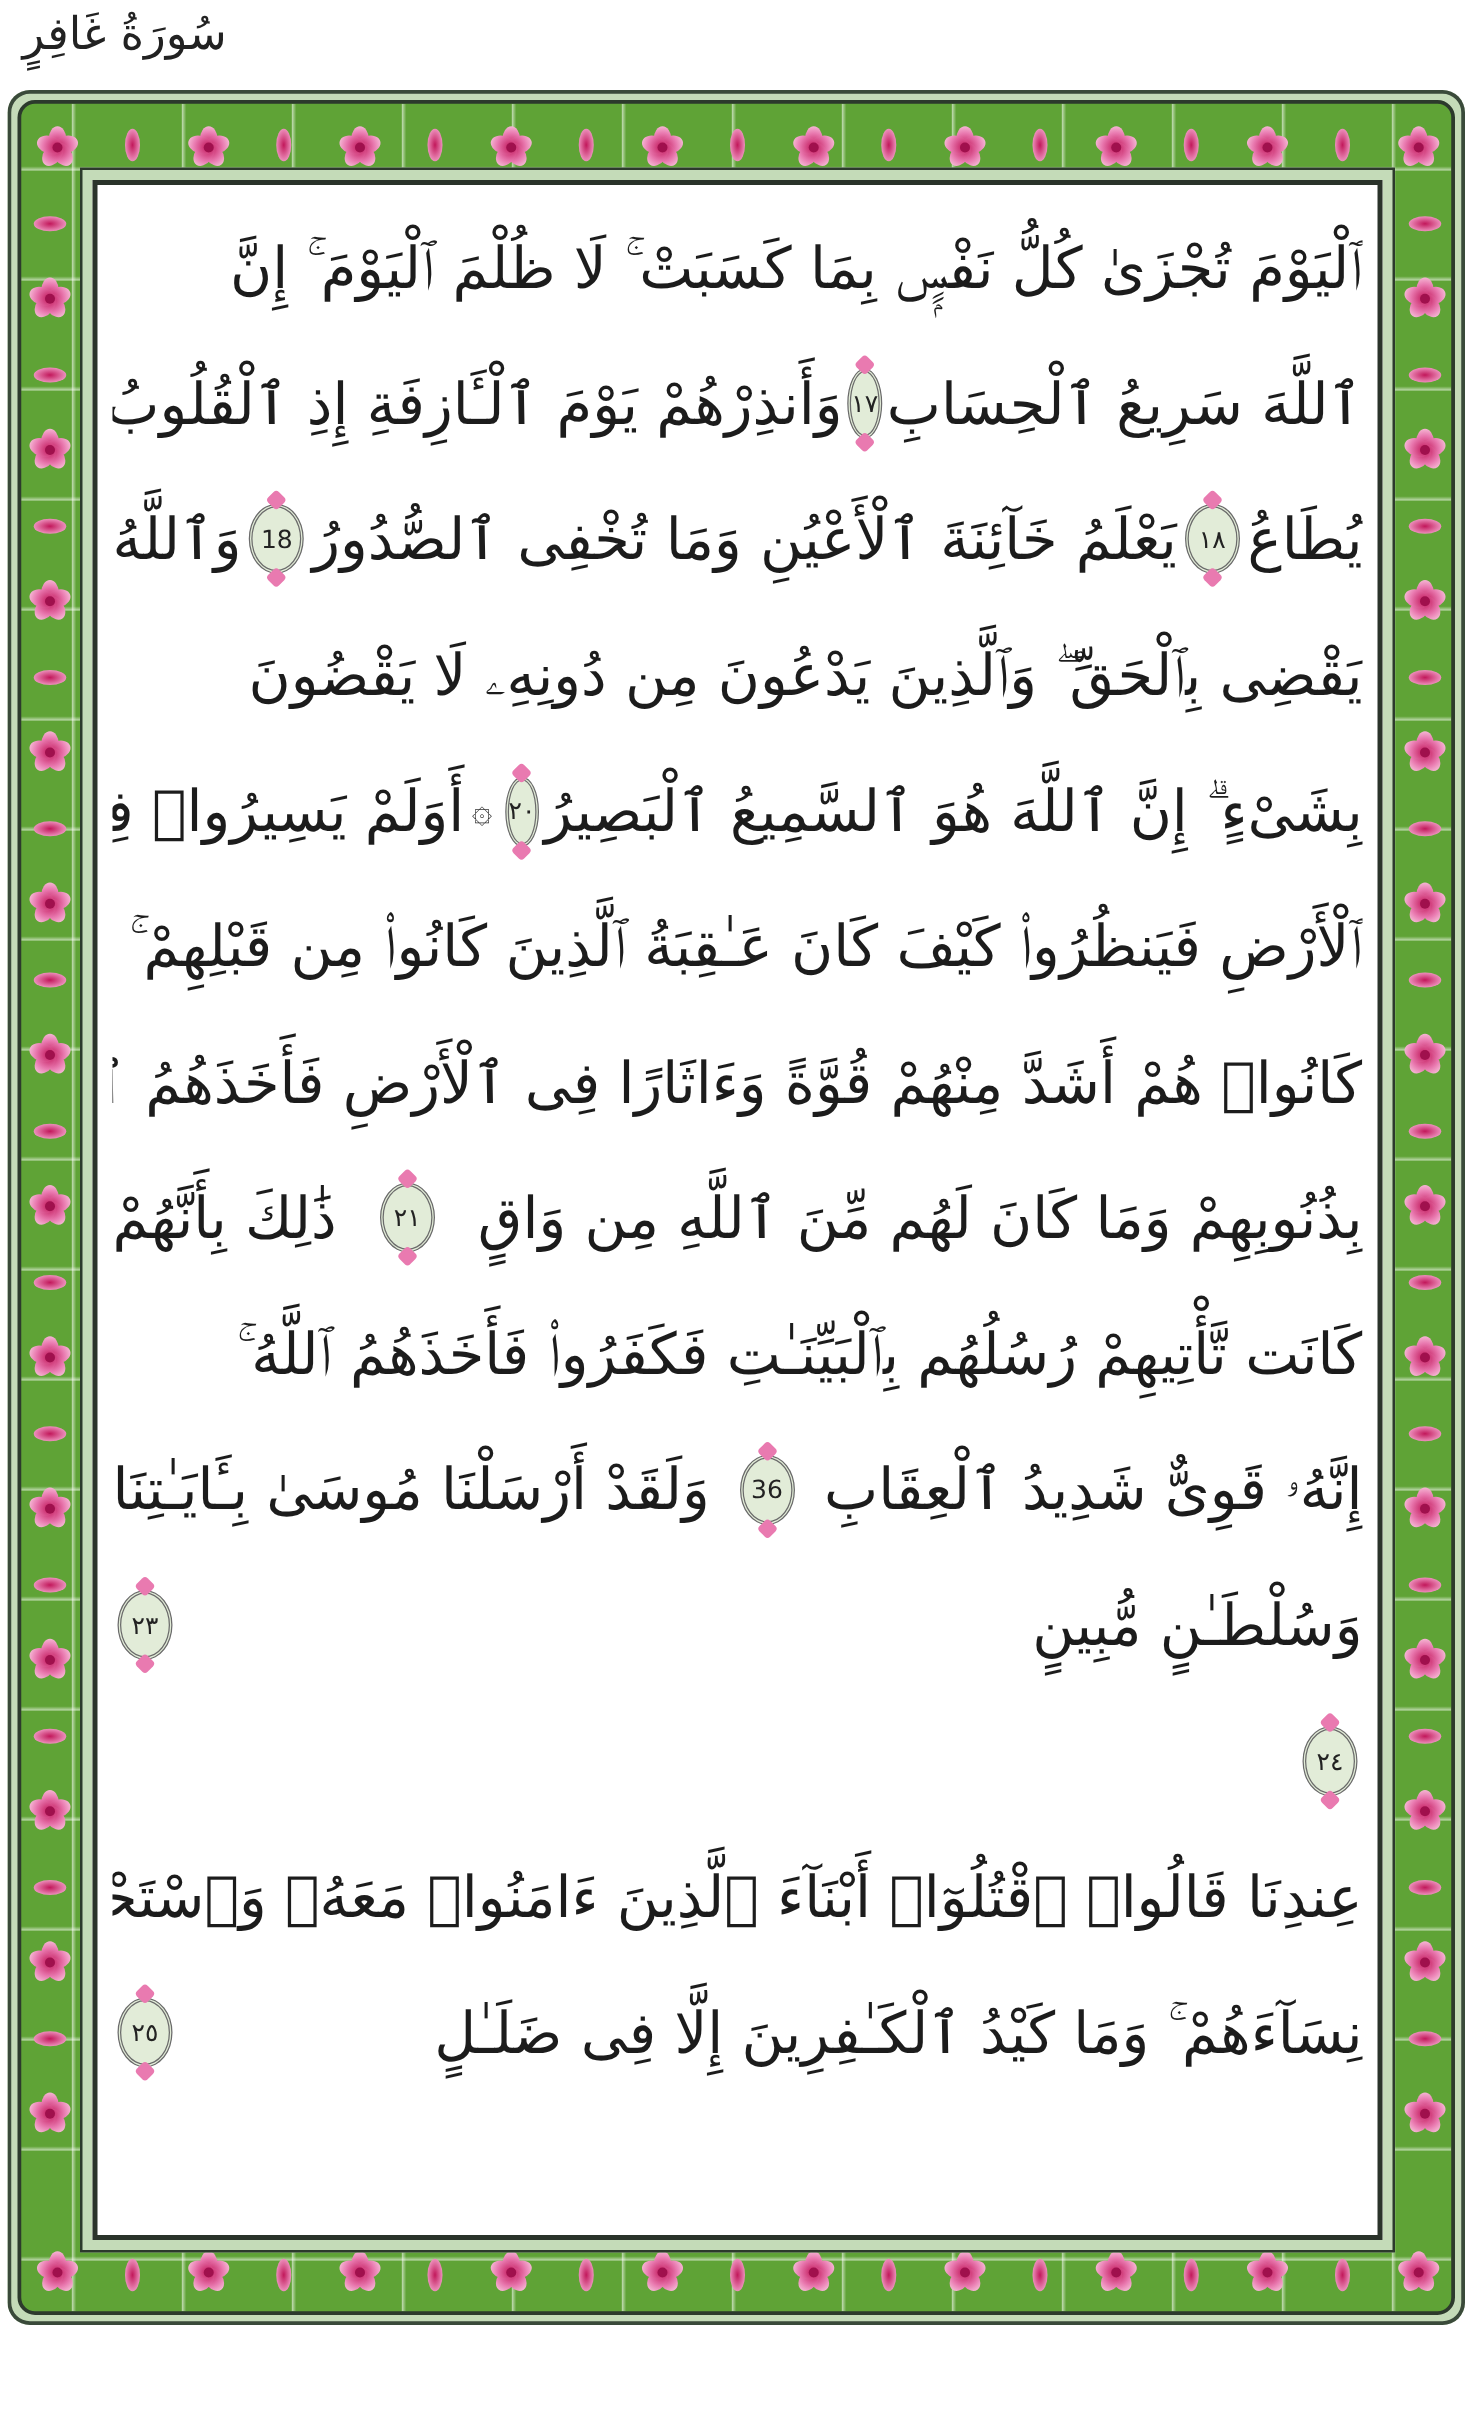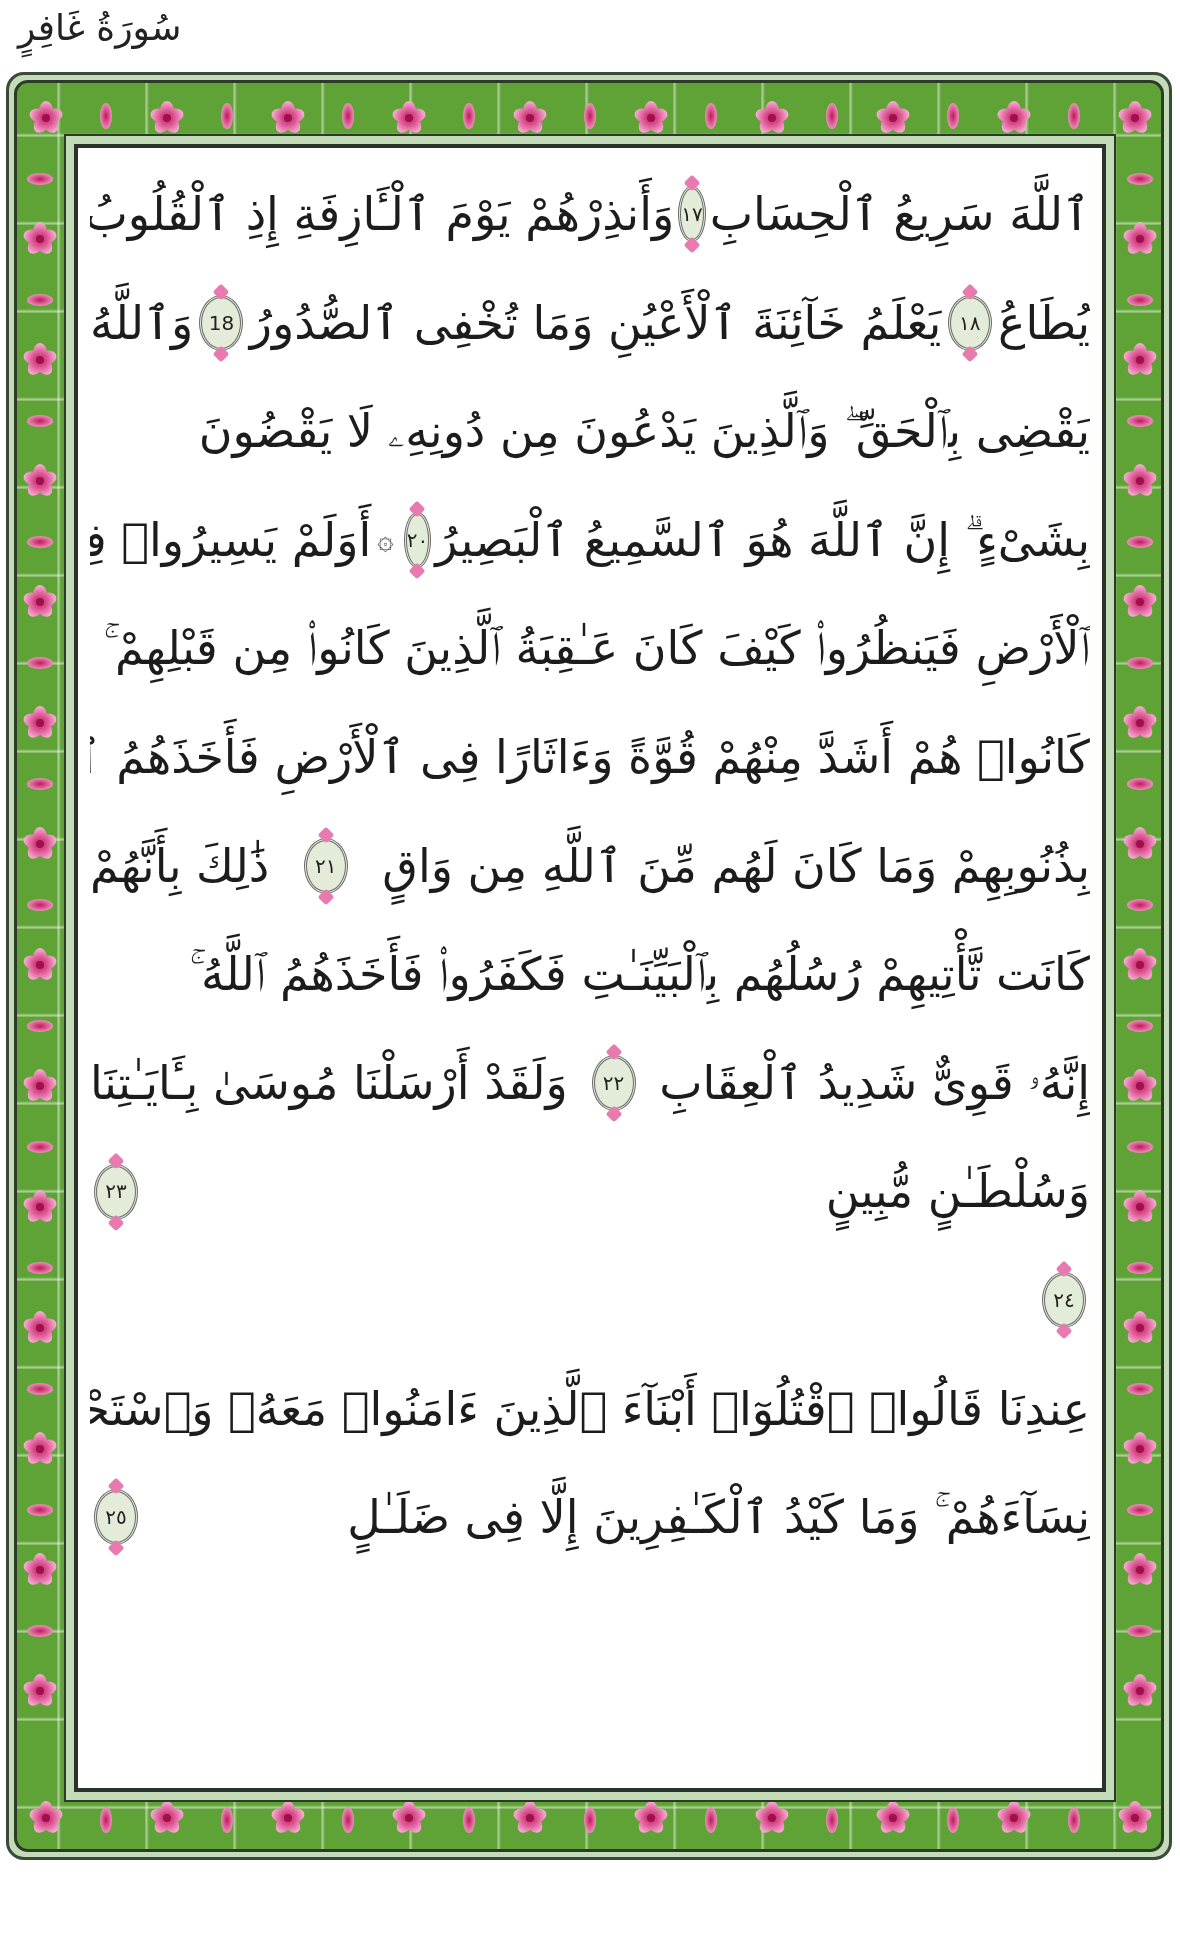--- a/index.html
+++ b/index.html
@@ -530,20 +530,23 @@
       <div class="center"></div>
     </div>
     <div class="bud h" style="left: 40px; top: 1631px;"></div>
     <div class="bud h" style="left: 1140px; top: 1631px;"></div>
   </div>
 <div class="frame-inner-band"></div>
 <div class="text-panel"></div>
 
 <div class="quran-lines" id="quran-lines">
     <div class="quran-line">
+      <span class="seg">ٱلْيَوْمَ تُجْزَىٰ كُلُّ نَفْسٍۭ بِمَا كَسَبَتْ ۚ لَا ظُلْمَ ٱلْيَوْمَ ۚ إِنَّ</span>
+    </div>
+    <div class="quran-line">
       <span class="seg">ٱللَّهَ سَرِيعُ ٱلْحِسَابِ</span>
       <span class="ayah-marker">١٧</span>
       <span class="seg">وَأَنذِرْهُمْ يَوْمَ ٱلْـَٔازِفَةِ إِذِ ٱلْقُلُوبُ</span>
     </div>
     <div class="quran-line">
       <span class="seg">يُطَاعُ</span>
       <span class="ayah-marker">١٨</span>
       <span class="seg">يَعْلَمُ خَآئِنَةَ ٱلْأَعْيُنِ وَمَا تُخْفِى ٱلصُّدُورُ</span>
       <span class="ayah-marker">18</span>
       <span class="seg">وَٱللَّهُ</span>
@@ -566,21 +569,21 @@
     <div class="quran-line">
       <span class="seg">بِذُنُوبِهِمْ وَمَا كَانَ لَهُم مِّنَ ٱللَّهِ مِن وَاقٍ</span>
       <span class="ayah-marker">٢١</span>
       <span class="seg">ذَٰلِكَ بِأَنَّهُمْ</span>
     </div>
     <div class="quran-line">
       <span class="seg">كَانَت تَّأْتِيهِمْ رُسُلُهُم بِٱلْبَيِّنَـٰتِ فَكَفَرُوا۟ فَأَخَذَهُمُ ٱللَّهُ ۚ</span>
     </div>
     <div class="quran-line">
       <span class="seg">إِنَّهُۥ قَوِىٌّ شَدِيدُ ٱلْعِقَابِ</span>
-      <span class="ayah-marker">٢٢</span>
+      <span class="ayah-marker">36</span>
       <span class="seg">وَلَقَدْ أَرْسَلْنَا مُوسَىٰ بِـَٔايَـٰتِنَا</span>
     </div>
     <div class="quran-line">
       <span class="seg">وَسُلْطَـٰنٍ مُّبِينٍ</span>
       <span class="ayah-marker">٢٣</span>
     </div>
     <div class="quran-line">
       <span class="ayah-marker">٢٤</span>
     </div>
     <div class="quran-line">

